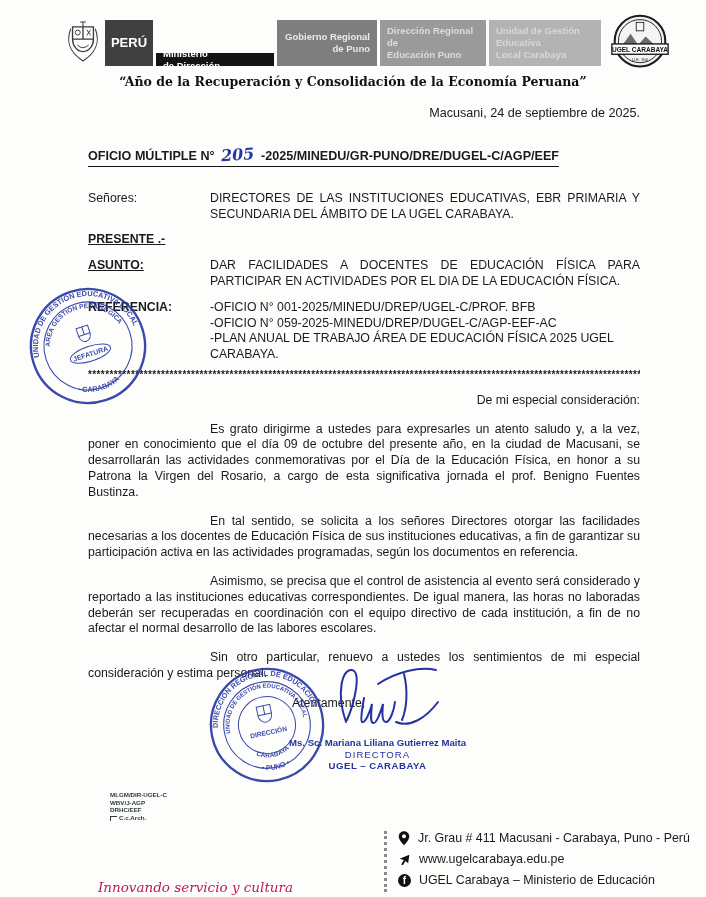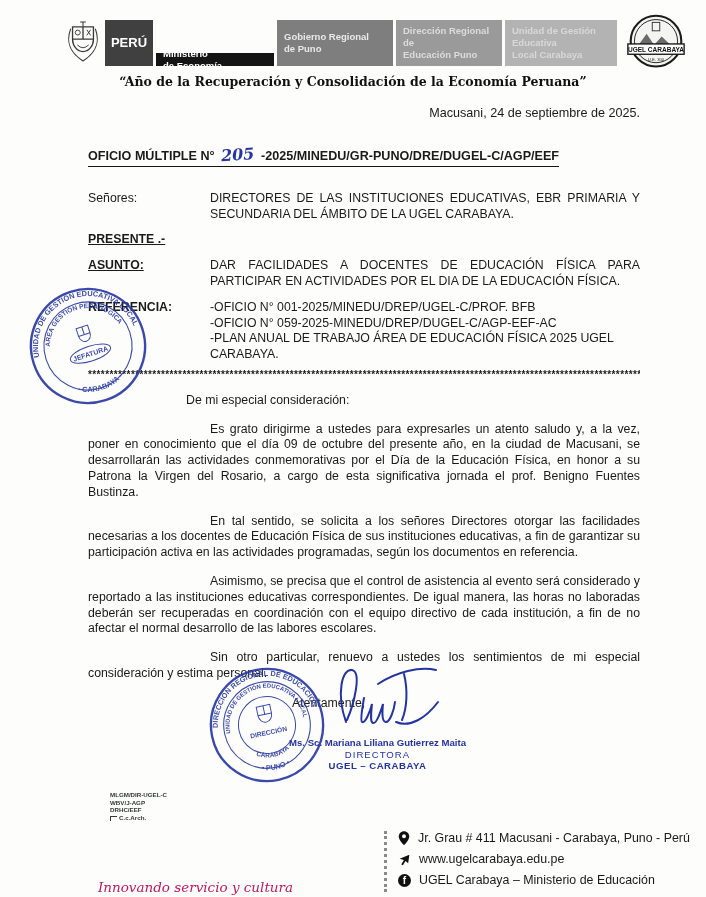--- a/index.html
+++ b/index.html
@@ -7,40 +7,40 @@
     position:relative;width:706px;height:897px;margin:0 auto;
     background:#fdfdfc;overflow:hidden;
     font-family:"Liberation Sans",sans-serif;color:#1a1a1a;
   }
   
   .header{position:absolute;left:64px;top:20px;display:flex;align-items:stretch;gap:3px;height:46px;}
   .hbox{display:flex;flex-direction:column;justify-content:center;padding:3px 7px;box-sizing:border-box;
         font-size:9.5px;font-weight:bold;line-height:12px;}
   .hbox-peru{width:48px;background:#404040;color:#fff;align-items:center;font-size:13px;}
   .hbox-minedu{width:118px;background:#141414;color:#fff;margin-top:33px;}
-  .hbox-gr{width:116px;background:#7e7e7e;color:#e9e9e9;}
+  .hbox-gr{width:100px;background:#7e7e7e;color:#e9e9e9;align-items:flex-end;}
   .hbox-dre{width:106px;background:#9a9a9a;color:#dcdcdc;}
   .hbox-ugel{width:112px;background:#b3b3b3;color:#d8d8d8;}
   .coat{width:38px;height:46px;flex:none;}
   .hlogo{width:60px;height:60px;flex:none;margin-left:6px;margin-top:-7px;}
   .slogan{position:absolute;left:0;right:0;top:74px;text-align:center;
           font-family:"DejaVu Serif",serif;font-weight:bold;font-size:12.5px;color:#111;}
   .dateline{position:absolute;top:106px;right:66px;font-size:12.6px;}
   
   .content{position:absolute;left:88px;top:147px;width:552px;font-size:12.3px;line-height:15.8px;}
   .oficio-line{display:inline-block;font-weight:bold;font-size:12.6px;
                border-bottom:1.6px solid #151515;padding-bottom:1px;white-space:nowrap;}
   .oficio-num{color:#2535a5;font-family:"DejaVu Serif",serif;font-style:italic;font-weight:bold;
               font-size:16px;display:inline-block;transform:rotate(-4deg);padding:0 7px 0 6px;}
   .row{display:flex;}
   .row-label{width:122px;flex:none;}
   .row-text{flex:1;text-align:justify;}
   .b{font-weight:bold;} .u{text-decoration:underline;}.mt10{margin-top:10px;}.mt18{margin-top:24px;}
   .asterisks{margin-top:4px;font-size:10px;font-weight:bold;white-space:nowrap;overflow:hidden;letter-spacing:.4px;}
-  .salutation{margin-left:98px;margin-top:10px;}
+  .salutation{margin-left:98px;margin-top:10px;text-align:right;}
   .body-p{margin:13px 0 0 0;text-indent:122px;text-align:justify;}
   .closing{margin-left:204px;margin-top:14px;}
   
   .stamp{position:absolute;opacity:.92;pointer-events:none;}
   .stamp1{left:28px;top:286px;width:120px;height:120px;transform:rotate(-18deg);}
   .stamp2{left:208px;top:666px;width:118px;height:118px;transform:rotate(-12deg);}
   .sig-svg{position:absolute;left:316px;top:660px;width:132px;height:84px;}
   .sig-block{position:absolute;left:280px;top:737px;width:195px;text-align:center;
              color:#2433a2;line-height:11.5px;font-size:9.6px;}
   .sig-name{font-weight:bold;}
@@ -75,21 +75,21 @@
         <path d="M24 10 l4 6 M28 10 l-4 6" stroke-width="1"></path>
         <path d="M14 26 q6 6 12 0" stroke-width="1"></path>
         <path d="M17 2 h6 M20 2 v5" stroke-width="1.1"></path>
       </g>
     </svg>
     <div class="hbox hbox-peru">
       <span>PERÚ</span>
     </div>
     <div class="hbox hbox-minedu">
       <span>Ministerio</span>
-      <span>de Economía</span>
+      <span>de Dirección</span>
     </div>
     <div class="hbox hbox-gr">
       <span>Gobierno Regional</span>
       <span>de Puno</span>
     </div>
     <div class="hbox hbox-dre">
       <span>Dirección Regional de</span>
       <span>Educación Puno</span>
     </div>
     <div class="hbox hbox-ugel">

